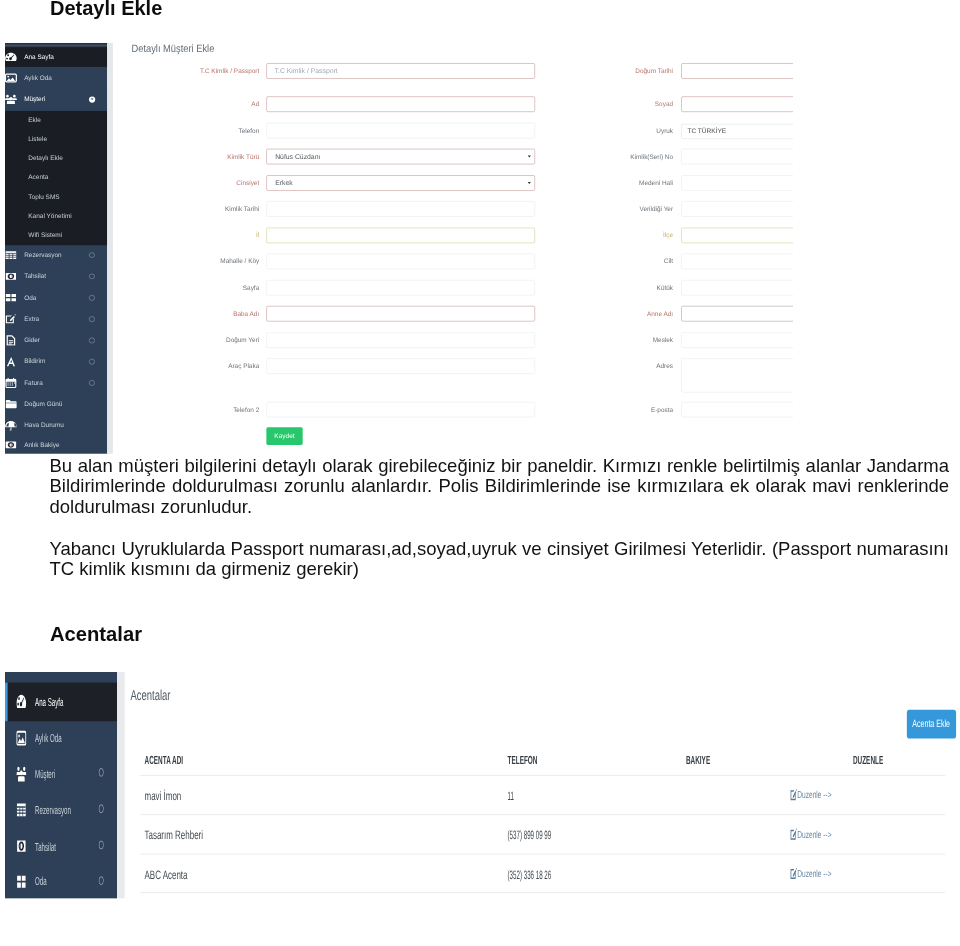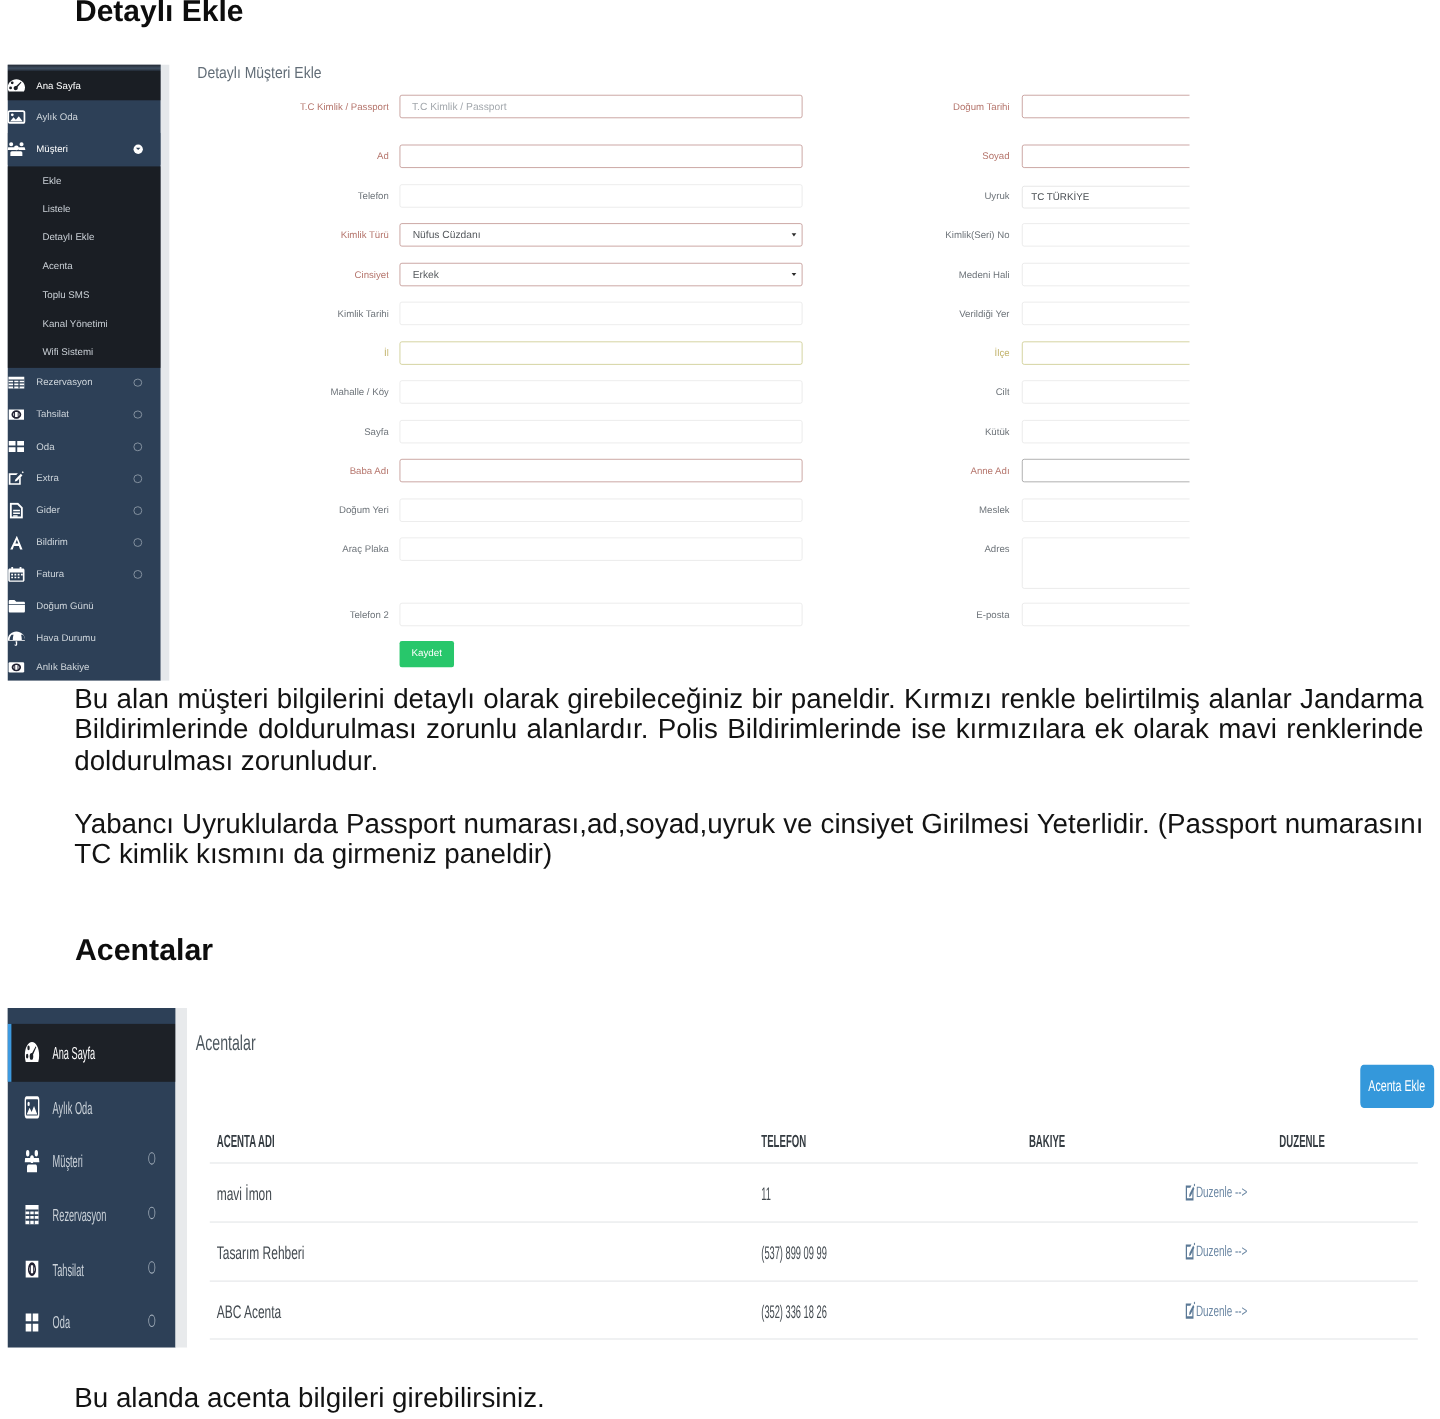--- a/index.html
+++ b/index.html
@@ -333,21 +333,21 @@
             <div class="fl" style="left:884.5px;width:194.70000000000005px;top:692.1px;height:30.1px;line-height:30.1px">E-posta</div>
             <div class="fi" style="left:1095.4px;top:692.1px;width:519.1px;height:30.1px"></div>
             <div class="s1-btn" style="left:295.1px;top:741.2px;width:69.5px;height:33.7px;line-height:33.7px">Kaydet</div>
             <div class="s1-vline"></div>
           </div>
         </div>
       </div>
   </div>
 
   <div class="doc-p" id="para1" style="top:456px">Bu alan müşteri bilgilerini detaylı olarak girebileceğiniz bir paneldir. Kırmızı renkle belirtilmiş alanlar Jandarma Bildirimlerinde doldurulması zorunlu alanlardır. Polis Bildirimlerinde ise kırmızılara ek olarak mavi renklerinde doldurulması zorunludur.</div>
-  <div class="doc-p" id="para2" style="top:538.7px">Yabancı Uyruklularda Passport numarası,ad,soyad,uyruk ve cinsiyet Girilmesi Yeterlidir. (Passport numarasını TC kimlik kısmını da girmeniz paneldir)</div>
+  <div class="doc-p" id="para2" style="top:538.7px">Yabancı Uyruklularda Passport numarası,ad,soyad,uyruk ve cinsiyet Girilmesi Yeterlidir. (Passport numarasını TC kimlik kısmını da girmeniz gerekir)</div>
 
   <div class="doc-h2">Acentalar</div>
 
   <div class="shot" id="shot2">
     <div class="shot-inner" id="s2inner">
         <div class="s2-body">
           <div class="s2-side">
             <div class="s2-side-top"></div>
             <div class="s2-mi active" style="top:13.6px;height:51.300000000000004px">
               <span class="ic" style="height:51.300000000000004px">
@@ -447,14 +447,13 @@
                         <path fill="#5b7996" d="M0.8 1.8h9.9l-1.9 2H3v9.2h9.2V7.7l2-2v9.3H0.8z"></path>
                         <path fill="#5b7996" d="M17.2 1.4l-1.3-1.3-1.35 1.35 1.3 1.3zM7.3 9.2l-.6 2.6 2.6-.65 6.4-6.4-1.95-1.95z"></path>
                       </svg></span><span class="edt">Duzenle --&gt;</span></span></div>
               </div>
             </div>
           </div>
         </div>
       </div>
   </div>
 
-  <div class="doc-cap">Bu alanda acenta bilgileri girebilirsiniz.</div>
 </div>
 
 </body></html>

